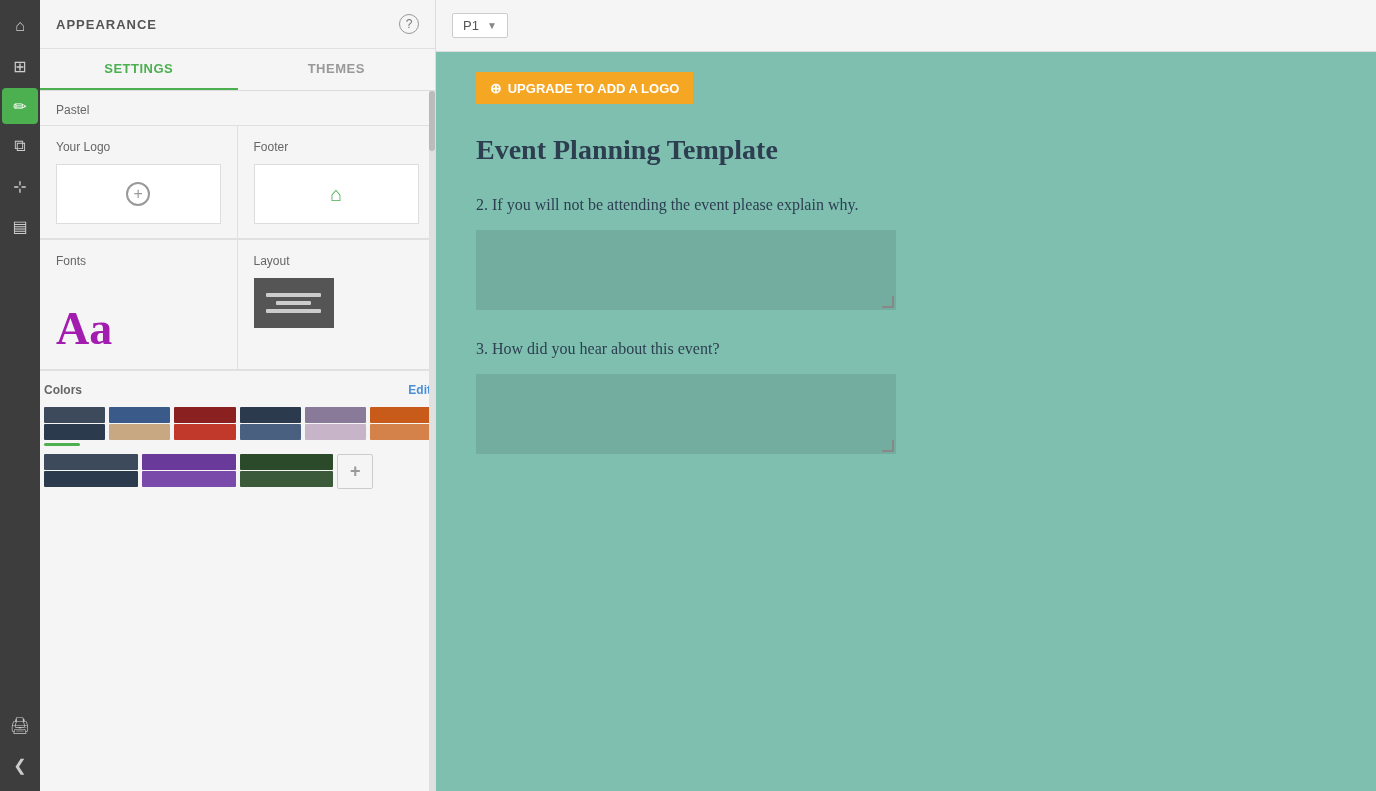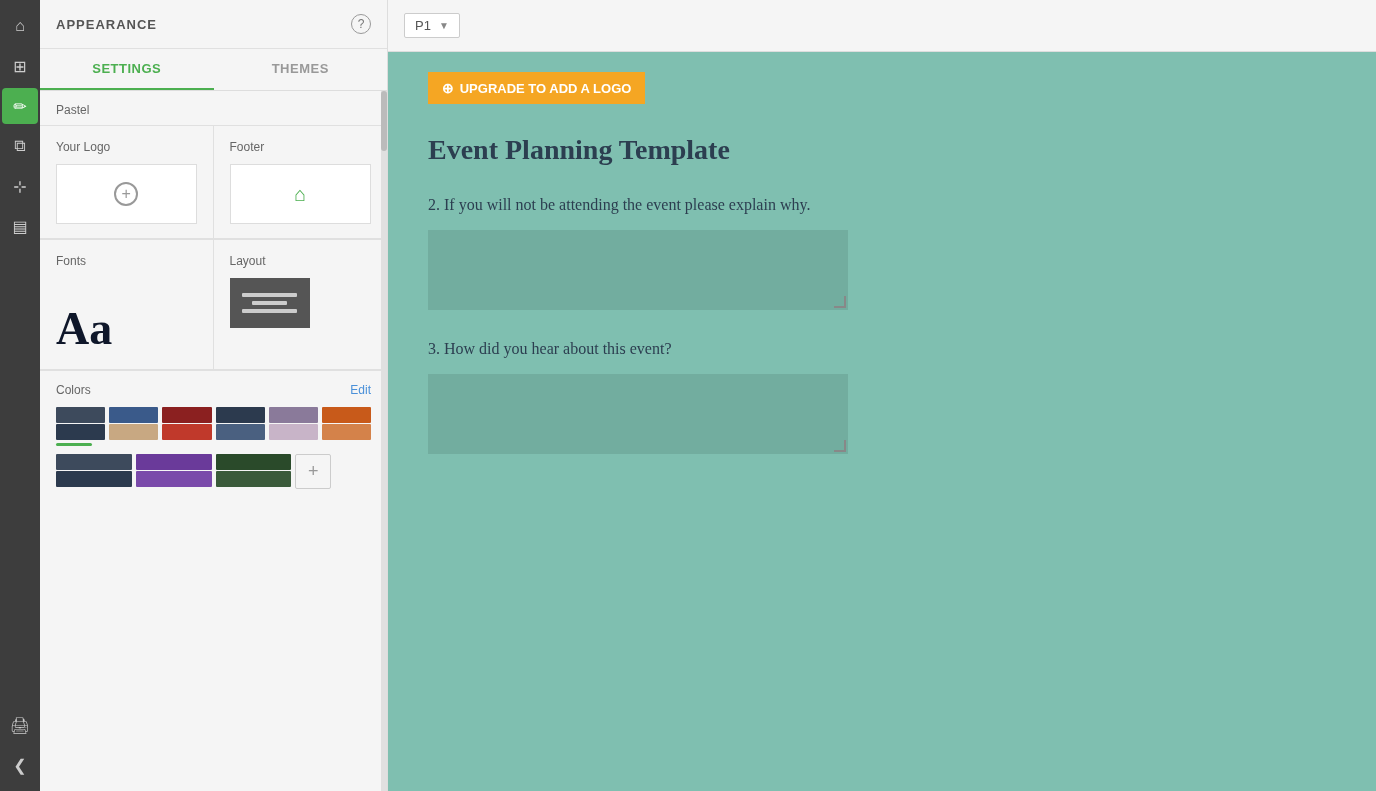--- a/index.html
+++ b/index.html
@@ -27,21 +27,21 @@
       border-radius: 4px;
       font-size: 16px;
     }
     .icon-bar-item.active {
       background: #4caf50;
       color: white;
     }
 
     
     .sidebar {
-      width: 348px;
+      width: 396px;
       background: #f5f5f5;
       display: flex;
       flex-direction: column;
       flex-shrink: 0;
       border-right: 1px solid #ddd;
     }
     .sidebar-header {
       display: flex;
       align-items: center;
       justify-content: space-between;
@@ -176,21 +176,21 @@
     
     .fonts-cell {
       display: flex;
       align-items: center;
       justify-content: center;
       gap: 24px;
     }
     .font-sample {
       font-size: 46px;
       font-weight: bold;
-      color: #0f172a;
+      color: #a21caf;
       font-family: Georgia, serif;
     }
 
     
     .layout-preview {
       width: 80px;
       height: 50px;
       background: #555;
       display: flex;
       flex-direction: column;
@@ -215,22 +215,23 @@
     }
     .bg-swatch {
       width: 60px;
       height: 36px;
       border: 1px solid #ddd;
       background: white;
     }
 
     
     .colors-section {
-      padding: 12px 16px;
+      padding: 12px 4px;
       border-top: 1px solid #e0e0e0;
+      font-weight: bold;
     }
     .colors-header {
       display: flex;
       justify-content: space-between;
       align-items: center;
       margin-bottom: 10px;
     }
     .colors-label {
       font-size: 12px;
       color: #666;

